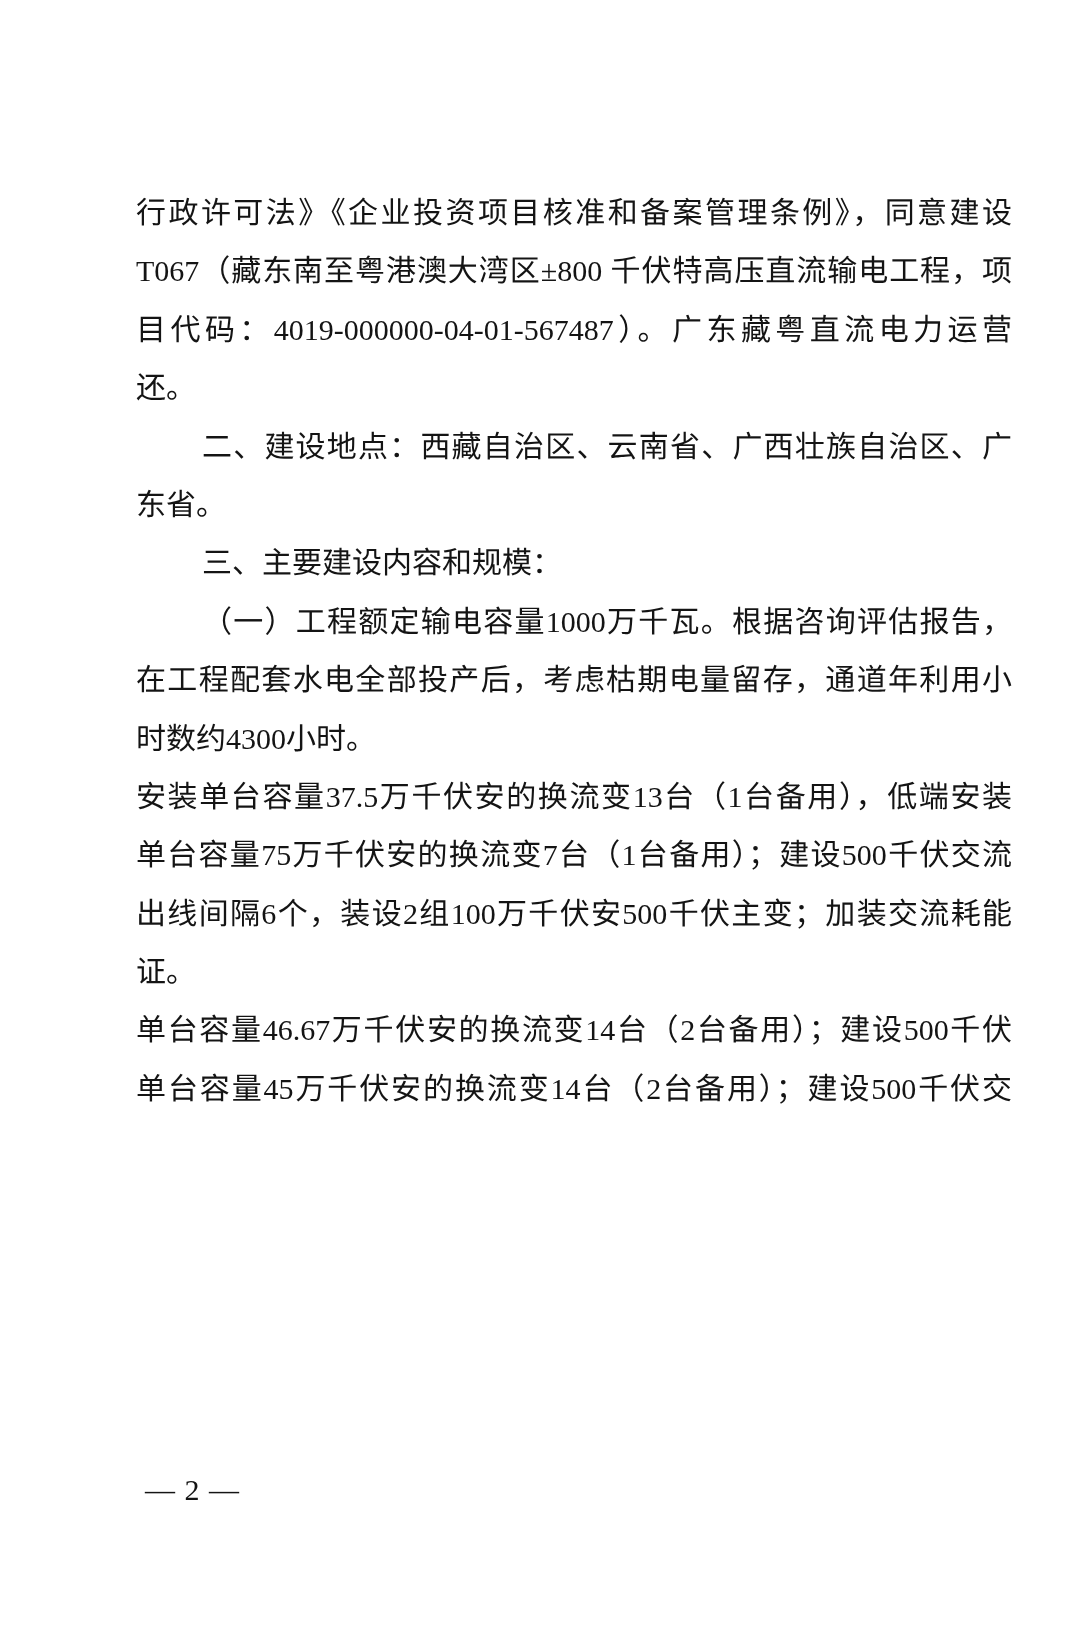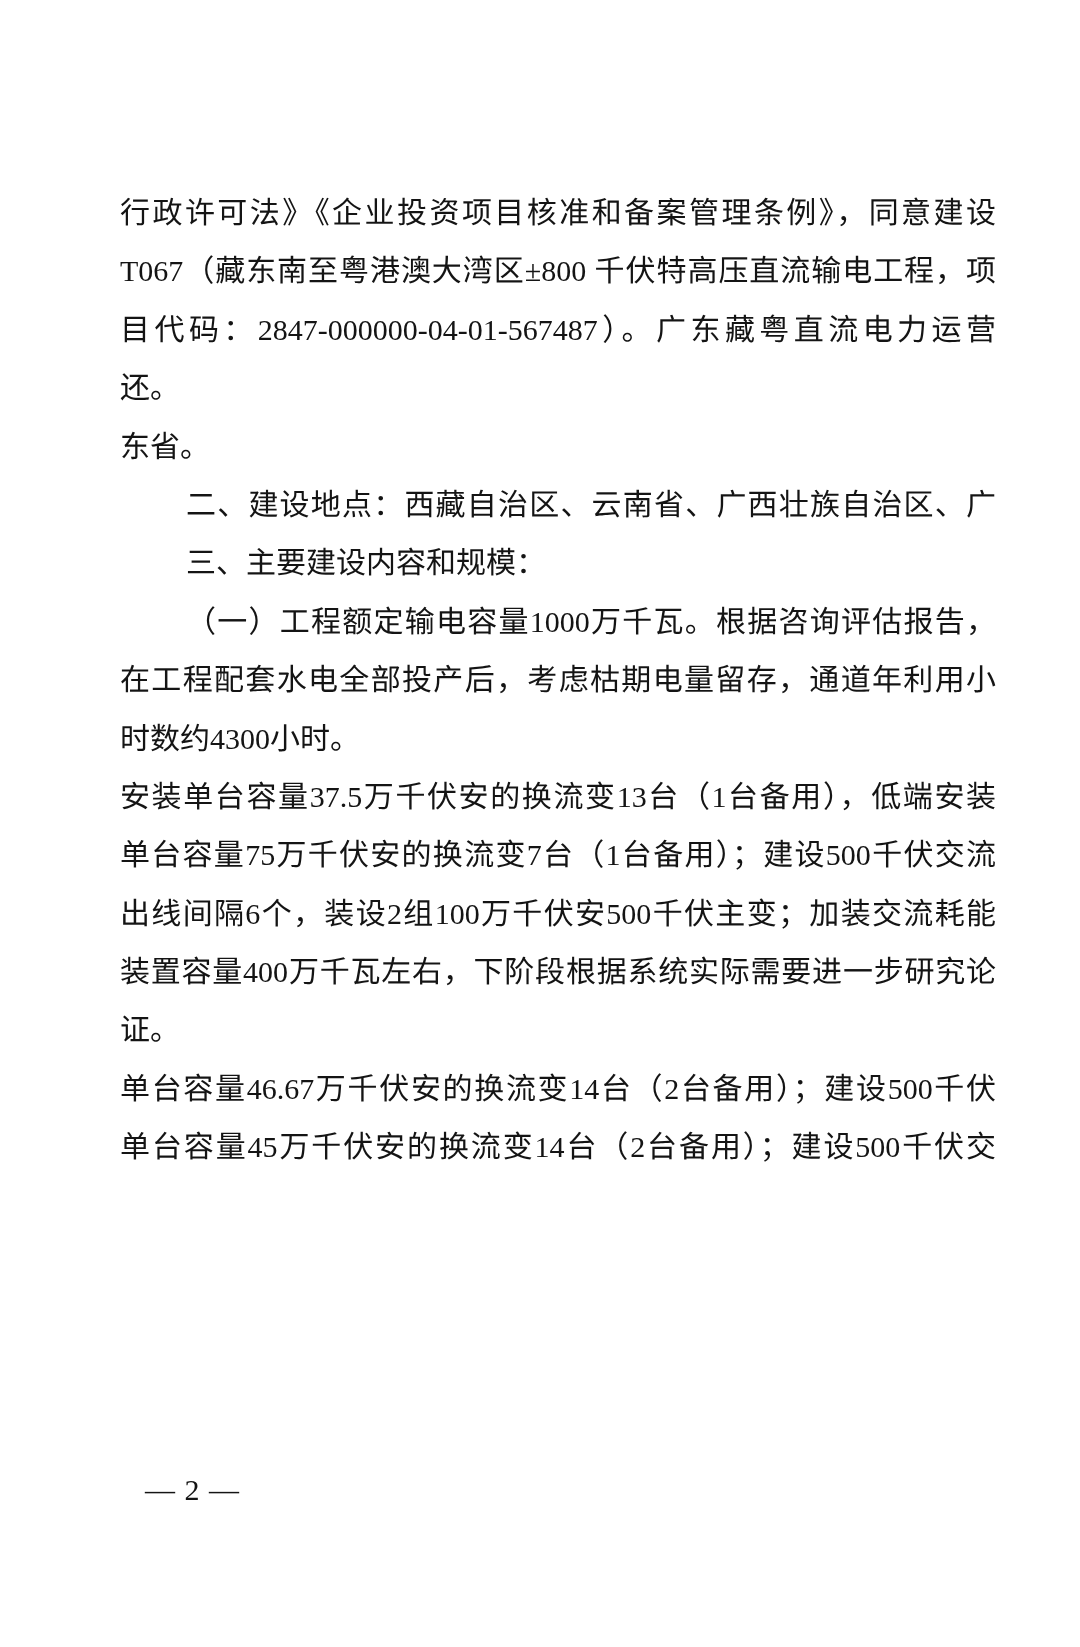--- a/index.html
+++ b/index.html
@@ -11,21 +11,21 @@
     position: relative;
     width: 1080px;
     height: 1647px;
     background: #ffffff;
     overflow: hidden;
     font-family: "Liberation Serif", "DejaVu Serif", serif;
     color: #141414;
   }
   .textblock {
     position: absolute;
-    left: 120px;
+    left: 136px;
     top: 184px;
     width: 876px;
     font-size: 30px;
     line-height: 58.4px;
   }
   .line {
     height: 58.4px;
     overflow: hidden;
     text-align: justify;
     text-align-last: left;
@@ -48,31 +48,30 @@
     color: #141414;
   }
 </style>
 </head>
 <body>
 
 <div class="page">
   <div class="textblock">
     <div class="line fill">行政许可法》《企业投资项目核准和备案管理条例》，同意建设</div>
     <div class="line fill">T067（藏东南至粤港澳大湾区±800 千伏特高压直流输电工程，项</div>
-    <div class="line fill">目代码：2847-000000-04-01-567487）。广东藏粤直流电力运营</div>
+    <div class="line fill">目代码：4019-000000-04-01-567487）。广东藏粤直流电力运营</div>
     <div class="line">还。</div>
+    <div class="line fill indent">二、建设地点：西藏自治区、云南省、广西壮族自治区、广</div>
     <div class="line">东省。</div>
-    <div class="line fill indent">二、建设地点：西藏自治区、云南省、广西壮族自治区、广</div>
     <div class="line indent">三、主要建设内容和规模：</div>
     <div class="line fill indent">（一）工程额定输电容量1000万千瓦。根据咨询评估报告，</div>
     <div class="line fill">在工程配套水电全部投产后，考虑枯期电量留存，通道年利用小</div>
     <div class="line">时数约4300小时。</div>
     <div class="line fill">安装单台容量37.5万千伏安的换流变13台（1台备用），低端安装</div>
     <div class="line fill">单台容量75万千伏安的换流变7台（1台备用）；建设500千伏交流</div>
     <div class="line fill">出线间隔6个，装设2组100万千伏安500千伏主变；加装交流耗能</div>
-    <div class="line fill">装置容量400万千瓦左右，下阶段根据系统实际需要进一步研究论</div>
     <div class="line">证。</div>
     <div class="line fill">单台容量46.67万千伏安的换流变14台（2台备用）；建设500千伏</div>
     <div class="line fill">单台容量45万千伏安的换流变14台（2台备用）；建设500千伏交</div>
   </div>
 
   <div class="page-number">— 2 —</div>
 </div>
 
 </body></html>

